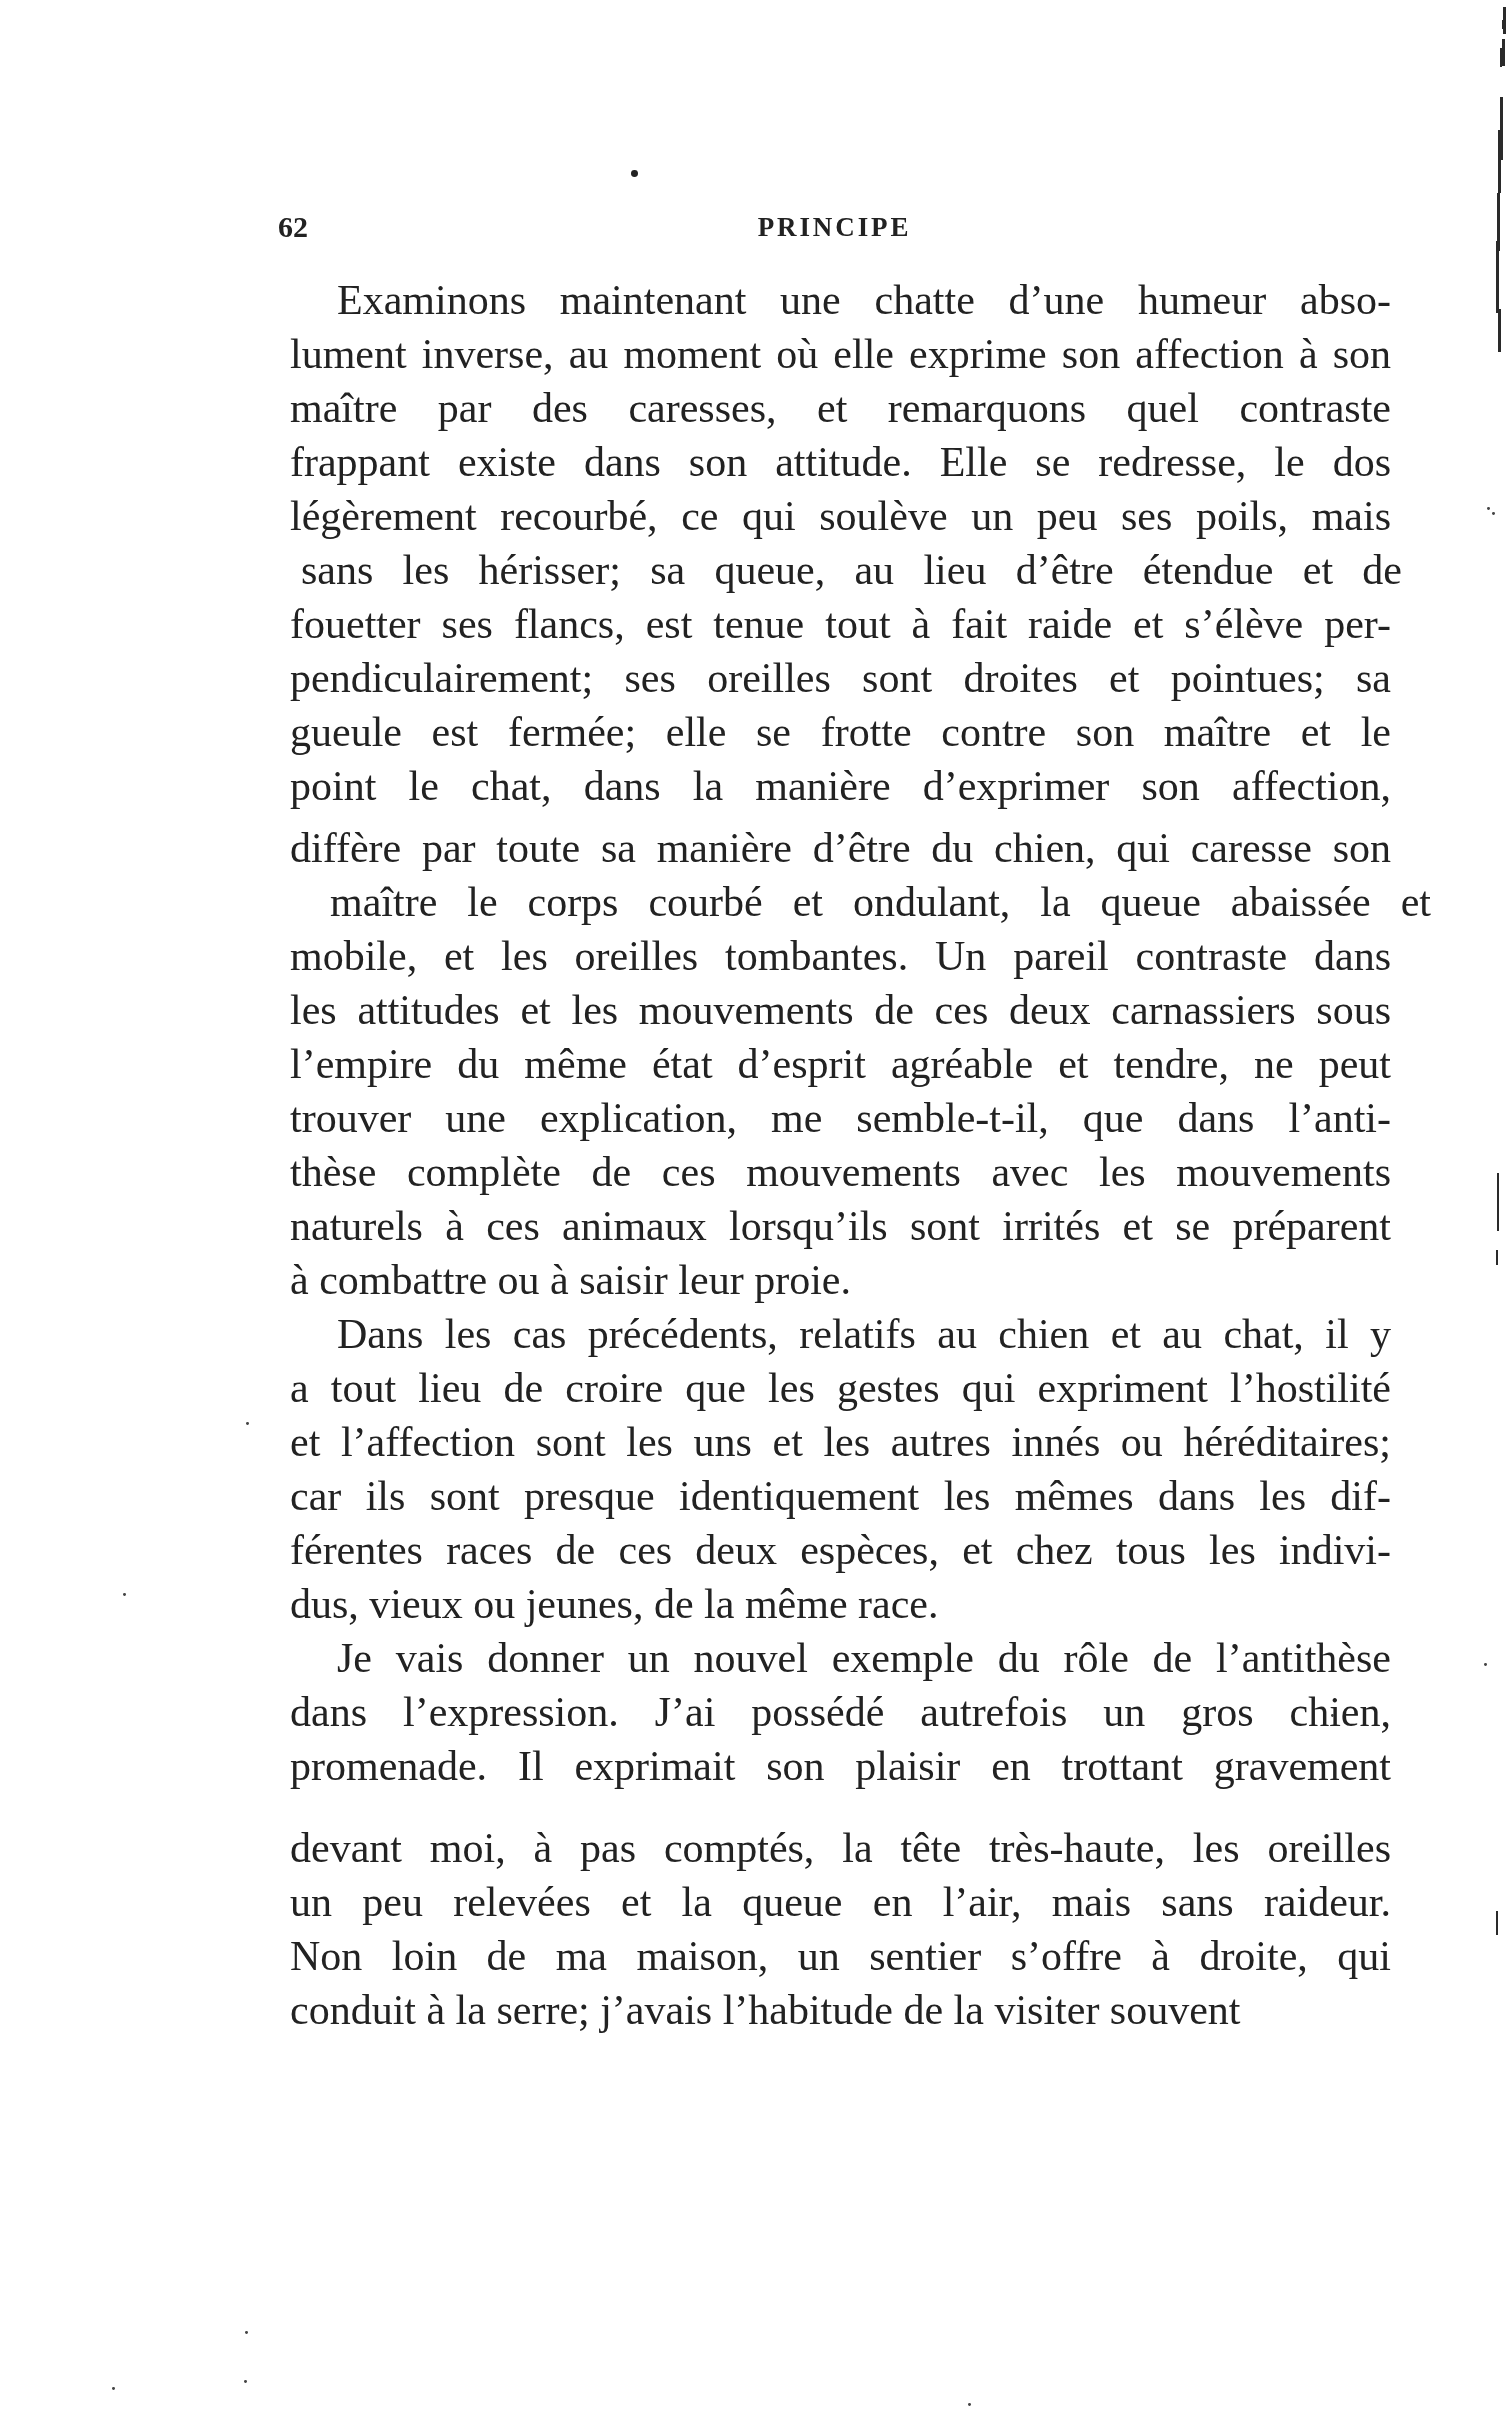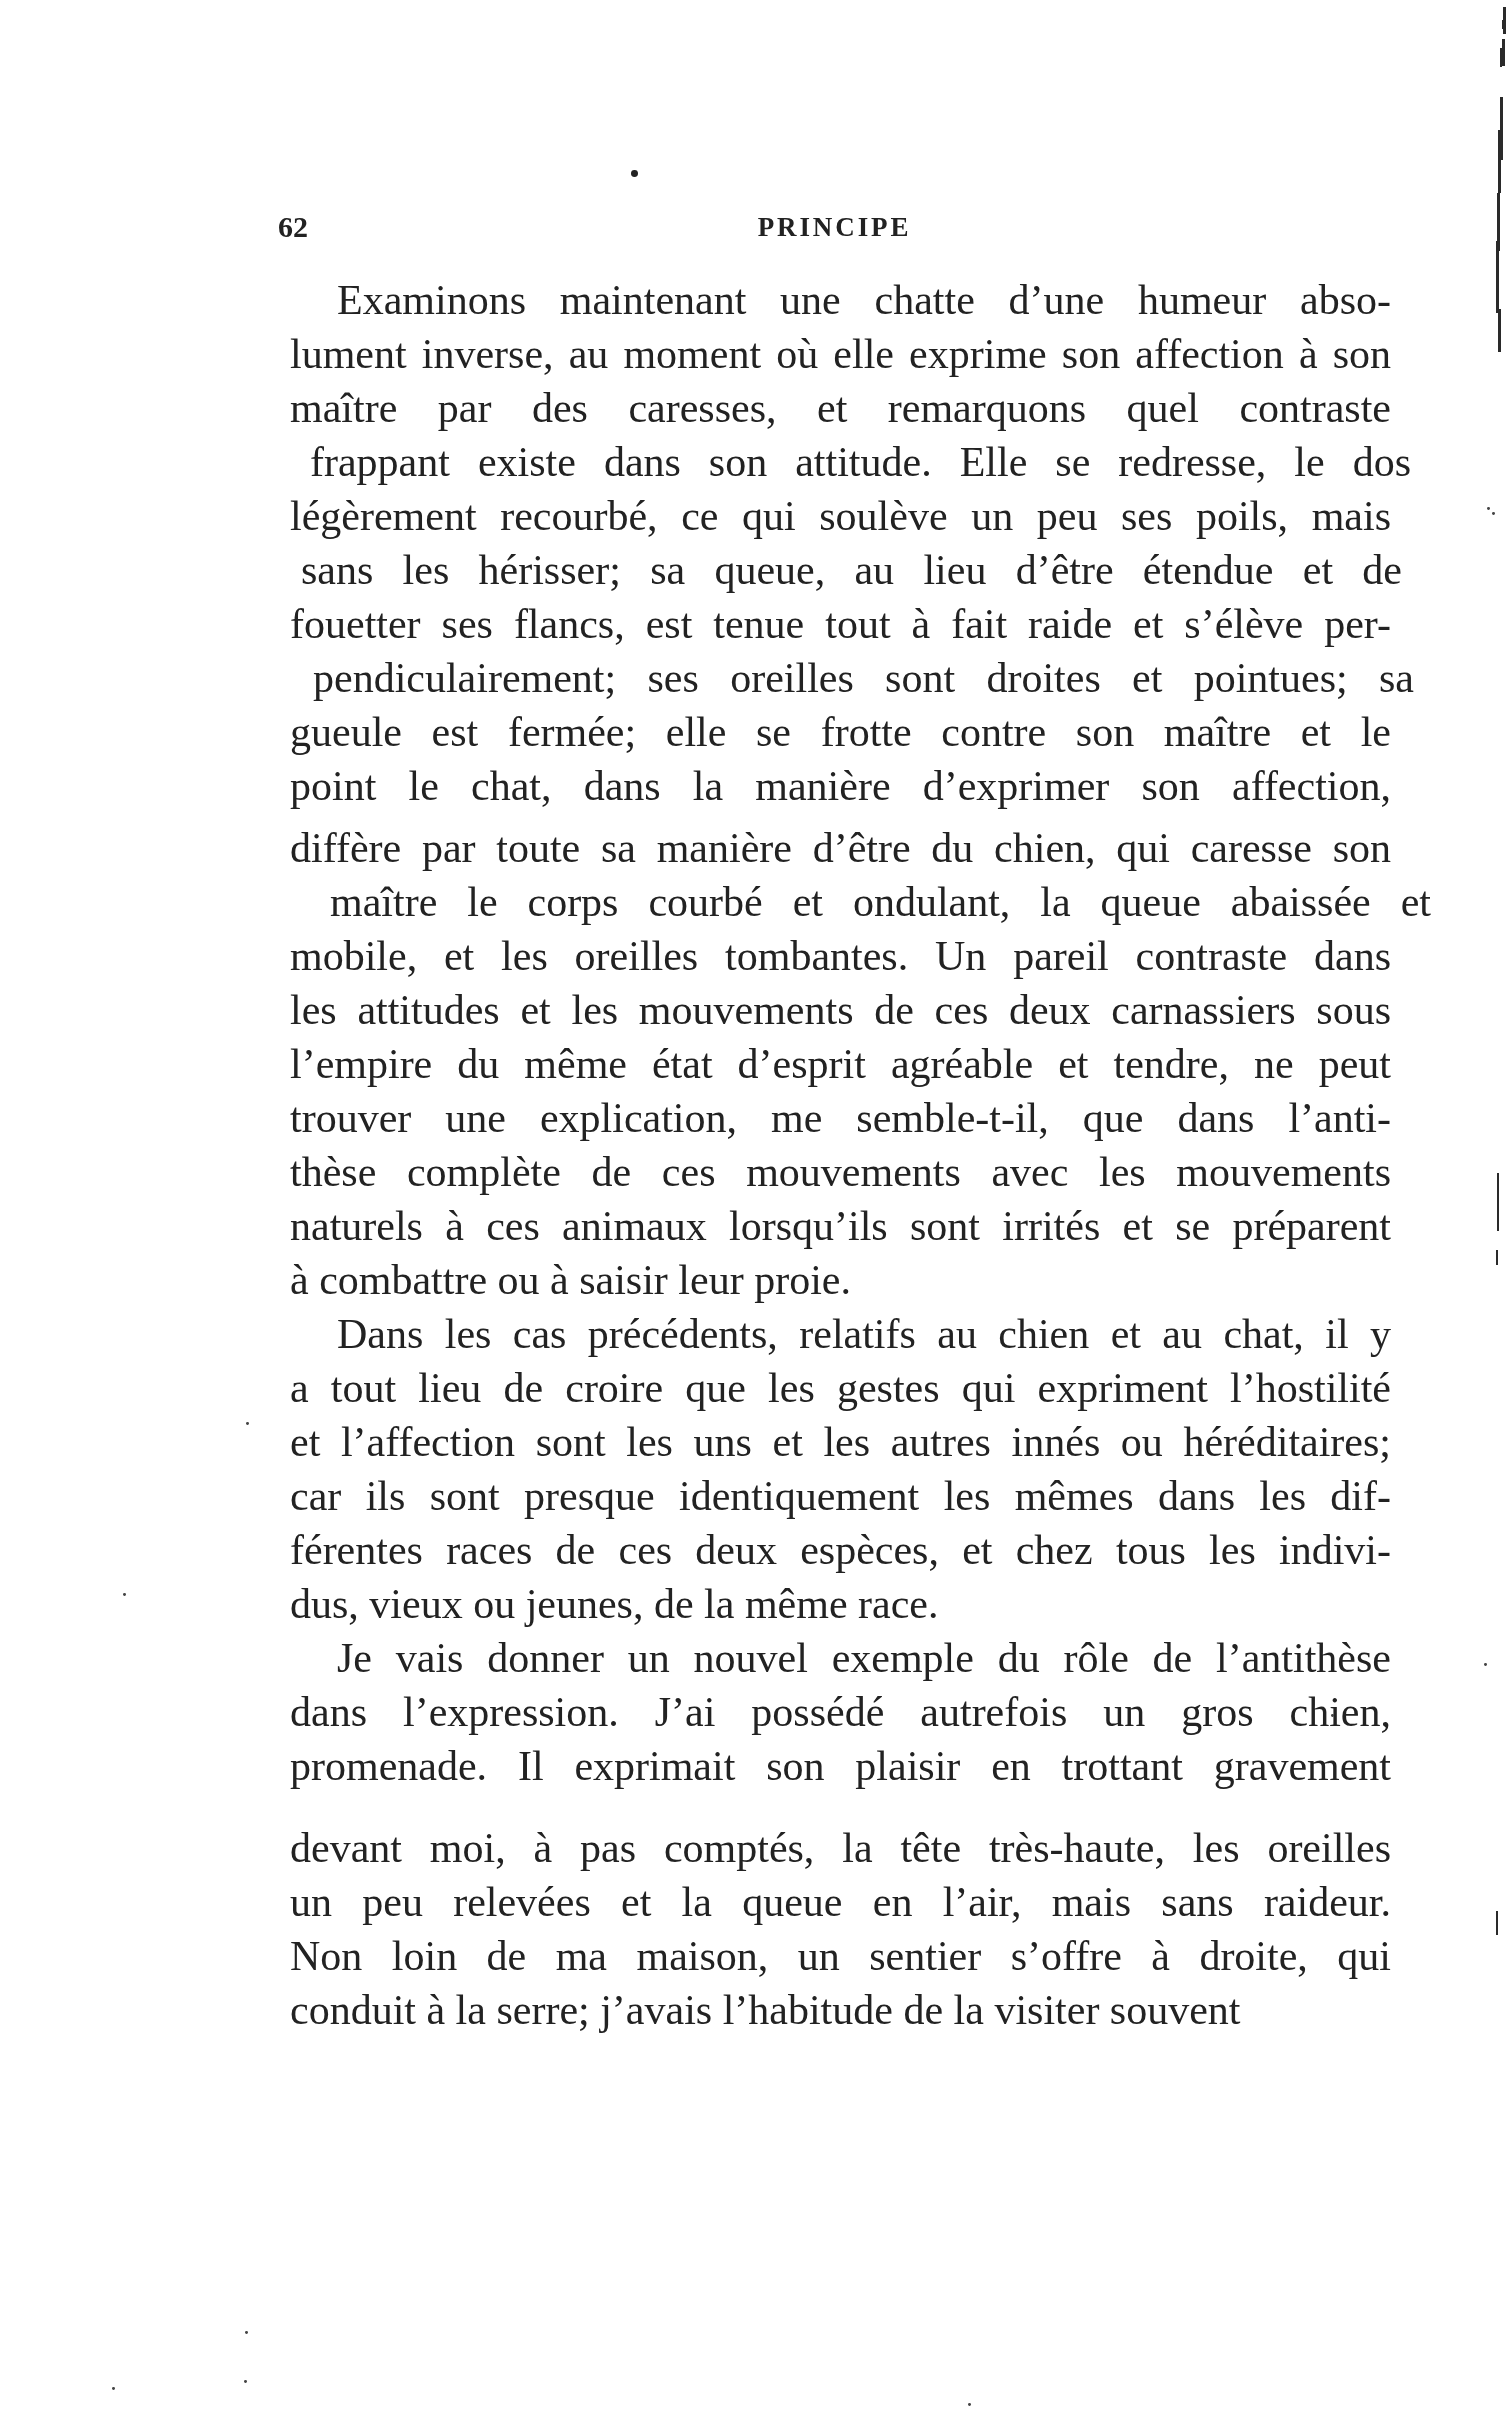--- a/index.html
+++ b/index.html
@@ -22,25 +22,25 @@
   <div class="dot-top"></div>
 
   <div class="page-number">62</div>
   <div class="running-head">PRINCIPE</div>
 
   <div class="body" id="body-text">
       <div>
         <div class="line indent" style="width: 1101px; box-sizing: border-box;">Examinons maintenant une chatte d’une humeur abso-</div>
         <div class="line" style="width: 1101px; box-sizing: border-box;">lument inverse, au moment où elle exprime son affection à son</div>
         <div class="line" style="width: 1101px; box-sizing: border-box;">maître par des caresses, et remarquons quel contraste</div>
-        <div class="line" style="width: 1101px; box-sizing: border-box; margin-left: 20px;">frappant existe dans son attitude. Elle se redresse, le dos</div>
+        <div class="line" style="width: 1101px; box-sizing: border-box;">frappant existe dans son attitude. Elle se redresse, le dos</div>
         <div class="line" style="width: 1101px; box-sizing: border-box;">légèrement recourbé, ce qui soulève un peu ses poils, mais</div>
         <div class="line" style="width: 1101px; box-sizing: border-box; margin-left: 11px;">sans les hérisser; sa queue, au lieu d’être étendue et de</div>
         <div class="line" style="width: 1101px; box-sizing: border-box;">fouetter ses flancs, est tenue tout à fait raide et s’élève per-</div>
-        <div class="line" style="width: 1101px; box-sizing: border-box; margin-left: 23px;">pendiculairement; ses oreilles sont droites et pointues; sa</div>
+        <div class="line" style="width: 1101px; box-sizing: border-box;">pendiculairement; ses oreilles sont droites et pointues; sa</div>
         <div class="line" style="width: 1101px; box-sizing: border-box;">gueule est fermée; elle se frotte contre son maître et le</div>
         <div class="line" style="width: 1101px; box-sizing: border-box;">point le chat, dans la manière d’exprimer son affection,</div>
         <div class="line" style="width: 1101px; box-sizing: border-box; margin-top: 8px;">diffère par toute sa manière d’être du chien, qui caresse son</div>
         <div class="line" style="width: 1101px; box-sizing: border-box; margin-left: 40px;">maître le corps courbé et ondulant, la queue abaissée et</div>
         <div class="line" style="width: 1101px; box-sizing: border-box;">mobile, et les oreilles tombantes. Un pareil contraste dans</div>
         <div class="line" style="width: 1101px; box-sizing: border-box;">les attitudes et les mouvements de ces deux carnassiers sous</div>
         <div class="line" style="width: 1101px; box-sizing: border-box;">l’empire du même état d’esprit agréable et tendre, ne peut</div>
         <div class="line" style="width: 1101px; box-sizing: border-box;">trouver une explication, me semble-t-il, que dans l’anti-</div>
         <div class="line" style="width: 1101px; box-sizing: border-box;">thèse complète de ces mouvements avec les mouvements</div>
         <div class="line" style="width: 1101px; box-sizing: border-box;">naturels à ces animaux lorsqu’ils sont irrités et se préparent</div>

